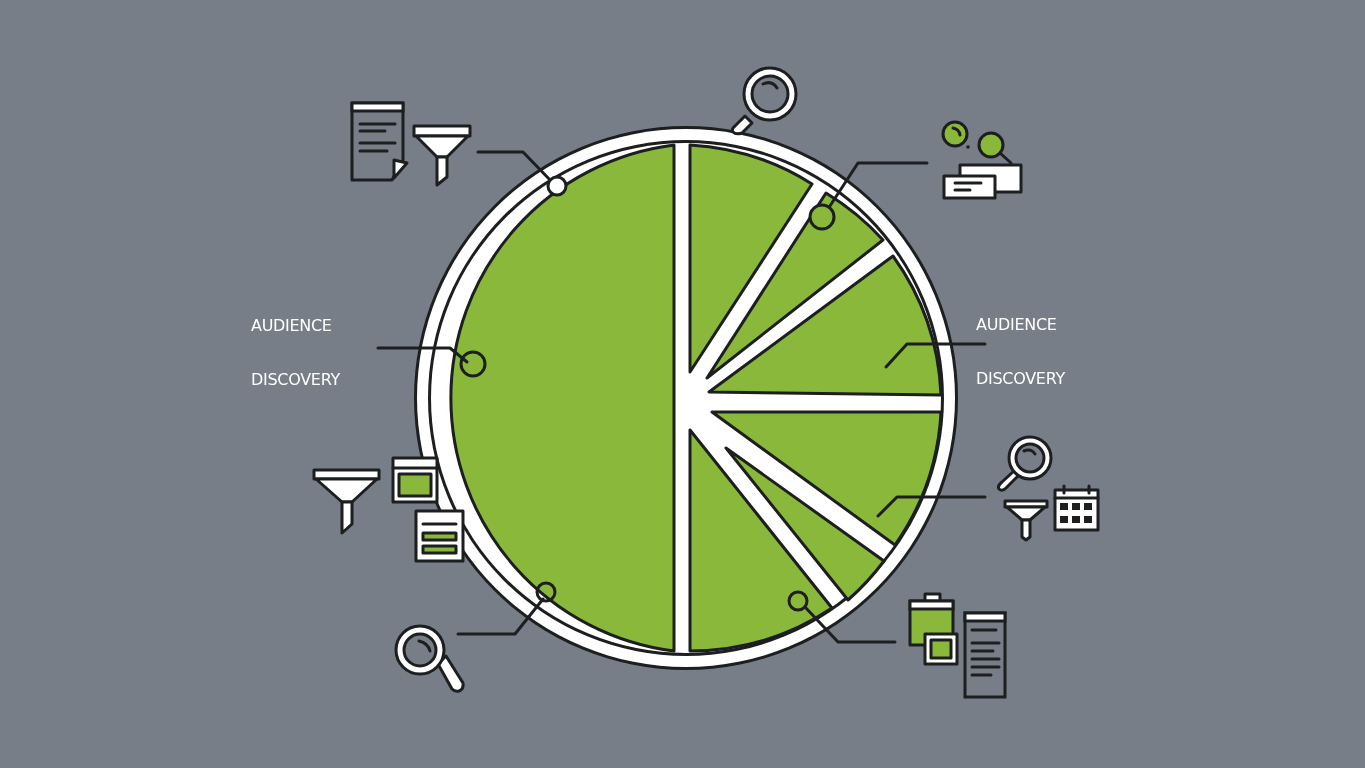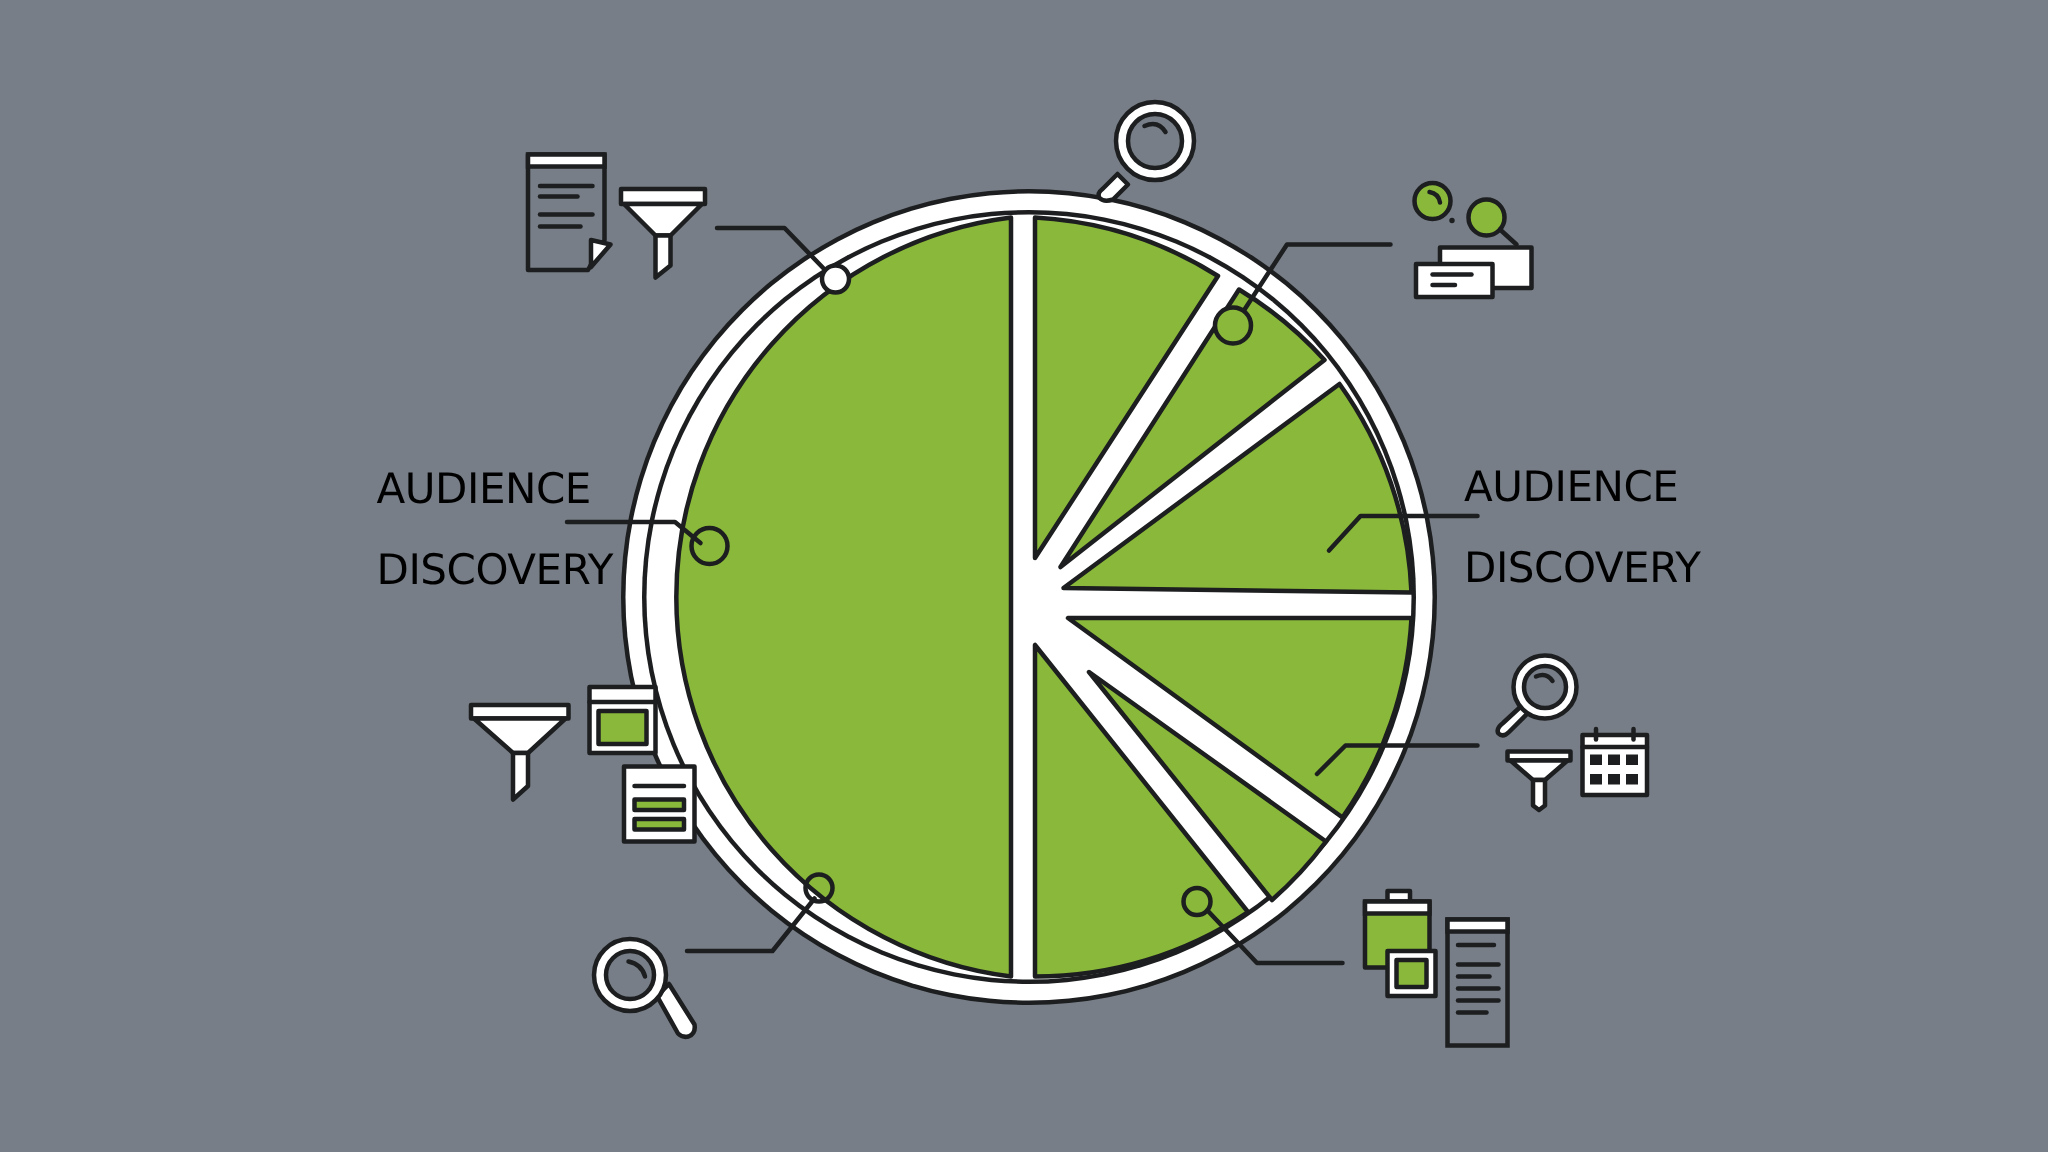--- a/index.html
+++ b/index.html
@@ -5,23 +5,23 @@
   html, body { margin: 0; padding: 0; }
   body {
     width: 1365px; height: 768px; overflow: hidden;
     background: #777e87;
     font-family: "DejaVu Sans", sans-serif;
     position: relative;
   }
   #stage { position: absolute; left: 0; top: 0; width: 1365px; height: 768px; }
   .label {
     position: absolute;
-    color: #000000;
+    color: #ffffff;
     font-family: "DejaVu Sans", sans-serif;
-    font-size: 28px;
+    font-size: 16px;
     line-height: 27px;
     letter-spacing: -0.3px;
     white-space: pre-line;
   }
   #label-left { left: 251px; top: 285px; }
   #label-right { left: 976px; top: 284px; }
 </style>
 </head>
 <body>
 

